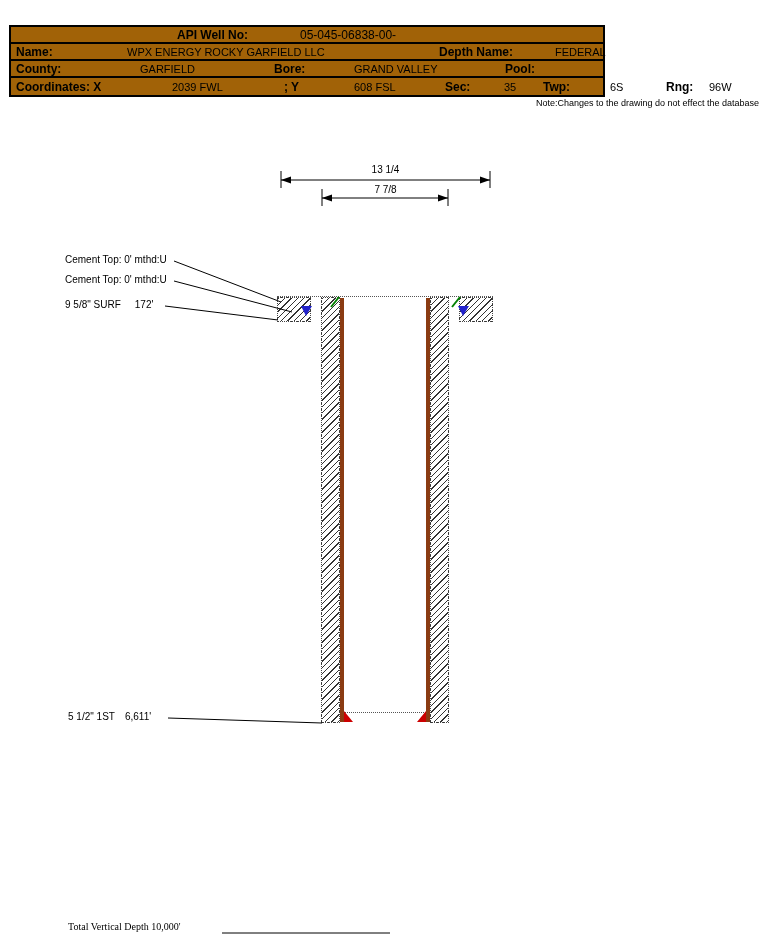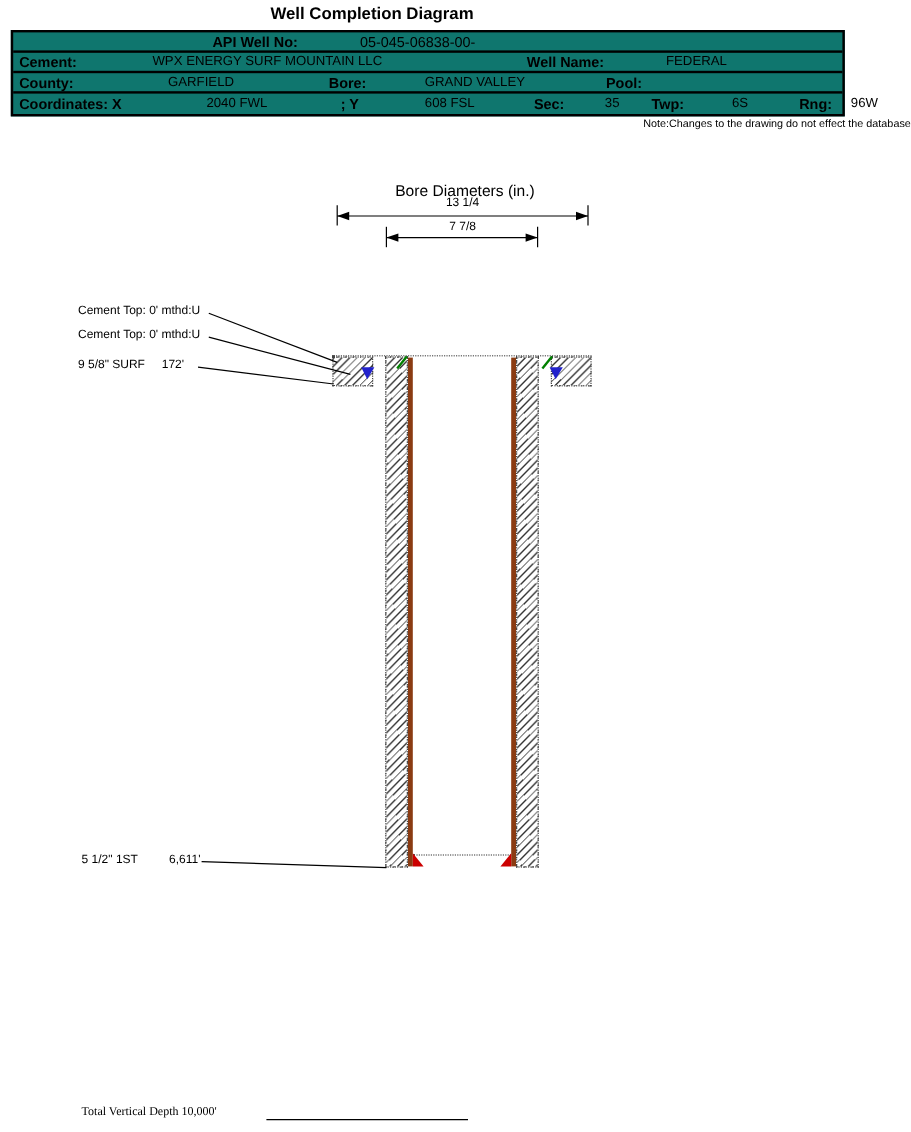--- a/index.html
+++ b/index.html
@@ -10,22 +10,22 @@
     color:#000;
   }
   .page { position:relative; width:759px; height:943px; background:#fff; overflow:hidden; }
 
   .title {
     position:absolute; top:3px; left:0; width:620px;
     text-align:center; font-size:14px; font-weight:bold; white-space:nowrap;
   }
 
   .info-table {
-    position:absolute; left:9px; top:25px; width:695px;
-    border:2px solid #000; background:#0f766e;
+    position:absolute; left:9px; top:25px; width:596px;
+    border:2px solid #000; background:#a16207;
   }
   .trow { position:relative; height:17px; border-bottom:2px solid #000; }
   .trow:last-child { border-bottom:none; }
   .trow span {
     position:absolute; top:50%; transform:translateY(-50%);
     white-space:nowrap; line-height:1;
   }
   .lbl { font-weight:bold; font-size:12px; }
   .val { font-size:11px; }
   .val12 { font-size:12px; }
@@ -65,67 +65,65 @@
   .surface-dotline { left:277px; top:296px; width:216px; }
   .shoe-dotline    { left:344px; top:712px; width:82px; }
 
   .anno { position:absolute; font-size:10px; white-space:nowrap; color:#000; }
   .anno-cement1 { left:65px; top:254px; }
   .anno-cement2 { left:65px; top:274px; }
   .anno-surf    { left:65px; top:299px; }
   .anno-prod    { left:68px; top:711px; }
   .anno-tvd     { left:68px; top:921px;font-family:Liberation Serif, serif; }
   .depth-gap-sm { margin-left:14px; }
-  .depth-gap-lg { margin-left:26px; }
+  .depth-gap-lg { margin-left:10px; }
 
   .overlay { position:absolute; left:0; top:0; width:759px; height:943px; pointer-events:none; }
 </style>
 </head>
 <body>
 
 <div class="page">
 
-  <div class="title">Well Completion Diagram</div>
 
   <div class="info-table">
     <div class="trow">
       <span class="lbl" style="left:166px">API Well No:</span>
       <span class="val12" style="left:289px">05-045-06838-00-</span>
     </div>
     <div class="trow">
-      <span class="lbl" style="left:5px">Cement:</span>
-      <span class="val" style="left:116px">WPX ENERGY SURF MOUNTAIN LLC</span>
-      <span class="lbl" style="left:428px">Well Name:</span>
+      <span class="lbl" style="left:5px">Name:</span>
+      <span class="val" style="left:116px">WPX ENERGY ROCKY GARFIELD LLC</span>
+      <span class="lbl" style="left:428px">Depth Name:</span>
       <span class="val" style="left:544px">FEDERAL</span>
     </div>
     <div class="trow">
       <span class="lbl" style="left:5px">County:</span>
       <span class="val" style="left:129px">GARFIELD</span>
       <span class="lbl" style="left:263px">Bore:</span>
       <span class="val" style="left:343px">GRAND VALLEY</span>
       <span class="lbl" style="left:494px">Pool:</span>
       <span class="val" style="left:545px"></span>
     </div>
     <div class="trow">
       <span class="lbl" style="left:5px">Coordinates: X</span>
-      <span class="val" style="left:161px">2040 FWL</span>
+      <span class="val" style="left:161px">2039 FWL</span>
       <span class="lbl" style="left:273px">; Y</span>
       <span class="val" style="left:343px">608 FSL</span>
       <span class="lbl" style="left:434px">Sec:</span>
       <span class="val" style="left:493px">35</span>
       <span class="lbl" style="left:532px">Twp:</span>
       <span class="val" style="left:599px">6S</span>
       <span class="lbl" style="left:655px">Rng:</span>
       <span class="val" style="left:698px">96W</span>
     </div>
   </div>
 
   <div class="note">Note:Changes to the drawing do not effect the database</div>
 
-  <div class="bore-title">Bore Diameters (in.)</div>
   <div class="dim-label dim-outer">13 1/4</div>
   <div class="dim-label dim-inner">7 7/8</div>
 
   <div class="dotline surface-dotline"></div>
   <div class="hatch cap-left"></div>
   <div class="hatch cap-right"></div>
   <div class="hatch col-left"></div>
   <div class="hatch col-right"></div>
   <div class="casing-line casing-left"></div>
   <div class="casing-line casing-right"></div>

